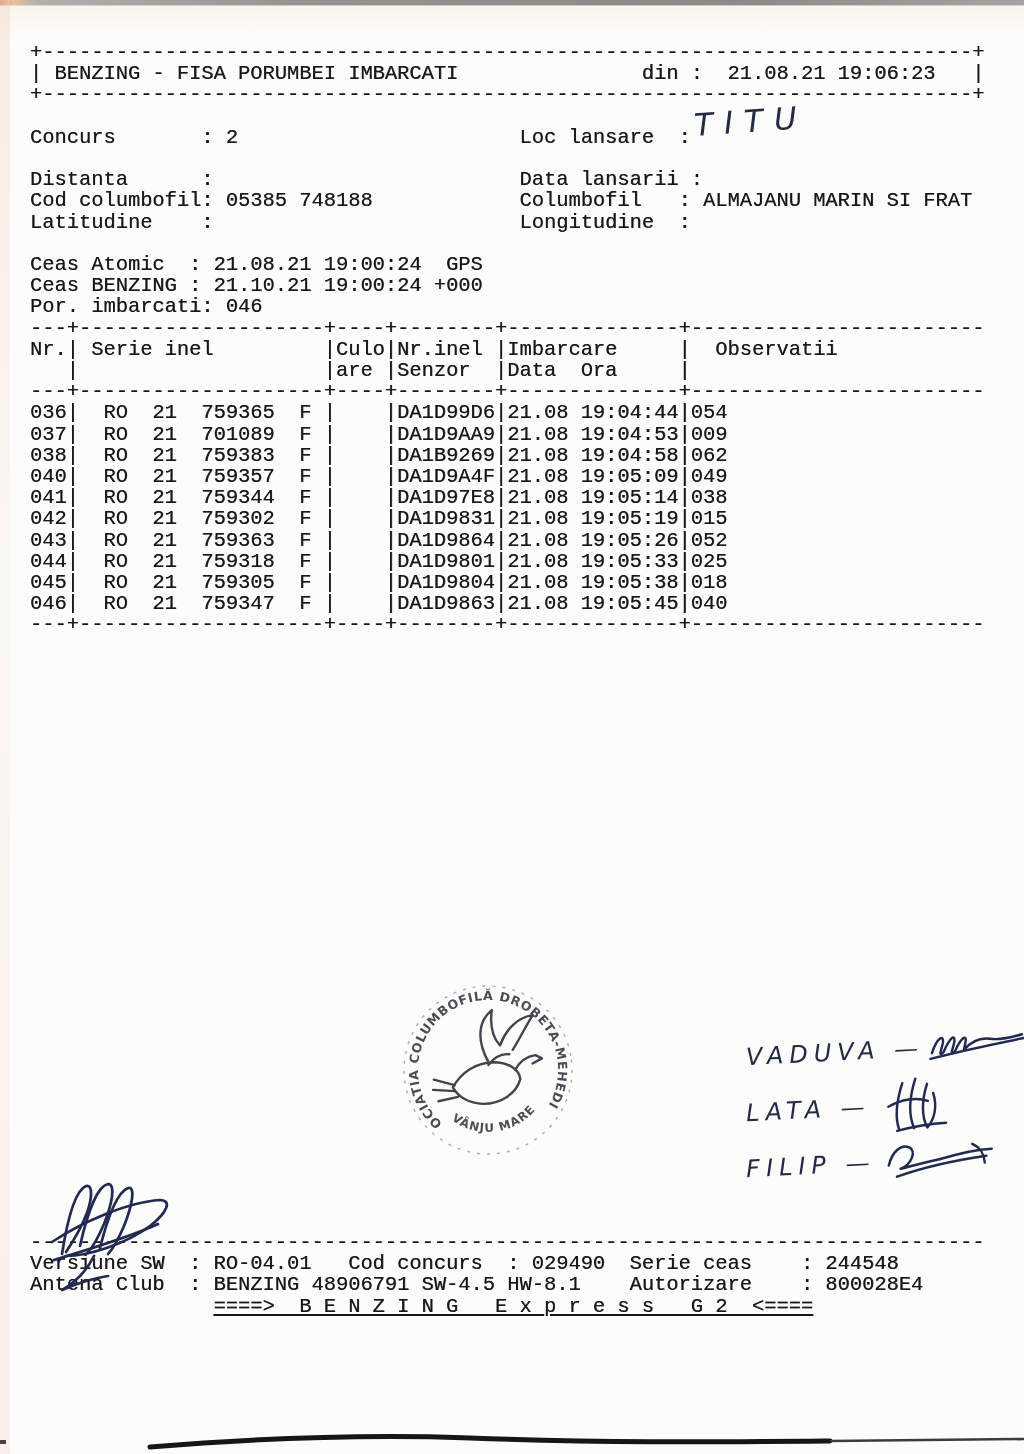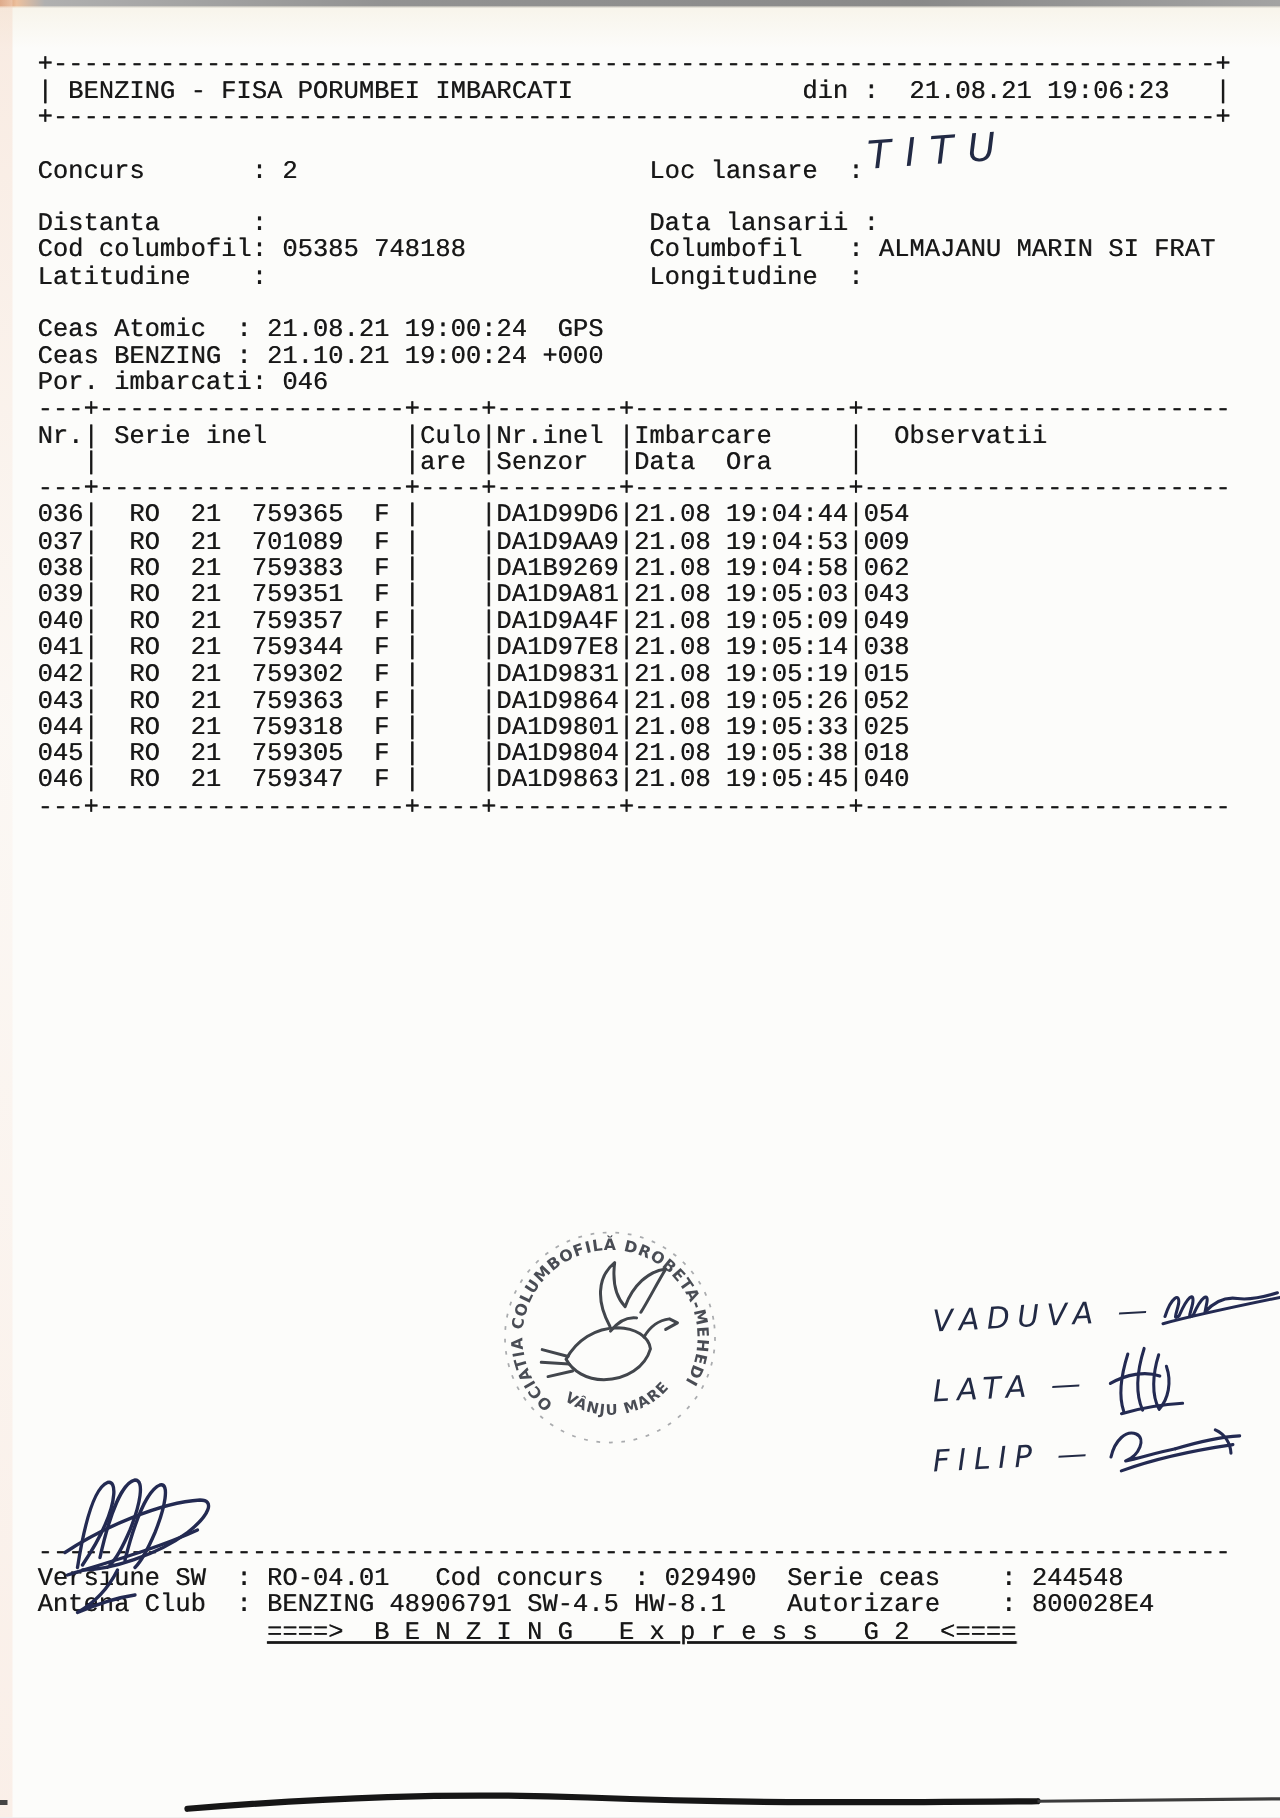--- a/index.html
+++ b/index.html
@@ -73,21 +73,20 @@
     <div class="ml">Ceas BENZING : 21.10.21 19:00:24 +000</div>
     <div class="ml">Por. imbarcati: 046</div>
     <div class="ml">---+--------------------+----+--------+--------------+------------------------</div>
     <div class="ml">Nr.| Serie inel         |Culo|Nr.inel |Imbarcare     |  Observatii</div>
     <div class="ml">   |                    |are |Senzor  |Data  Ora     |</div>
     <div class="ml">---+--------------------+----+--------+--------------+------------------------</div>
     <div id="table-body">
         <div class="ml">036|  RO  21  759365  F |    |DA1D99D6|21.08 19:04:44|054</div>
         <div class="ml">037|  RO  21  701089  F |    |DA1D9AA9|21.08 19:04:53|009</div>
         <div class="ml">038|  RO  21  759383  F |    |DA1B9269|21.08 19:04:58|062</div>
-        <div class="ml">039|  RO  21  759351  F |    |DA1D9A81|21.08 19:05:03|043</div>
         <div class="ml">040|  RO  21  759357  F |    |DA1D9A4F|21.08 19:05:09|049</div>
         <div class="ml">041|  RO  21  759344  F |    |DA1D97E8|21.08 19:05:14|038</div>
         <div class="ml">042|  RO  21  759302  F |    |DA1D9831|21.08 19:05:19|015</div>
         <div class="ml">043|  RO  21  759363  F |    |DA1D9864|21.08 19:05:26|052</div>
         <div class="ml">044|  RO  21  759318  F |    |DA1D9801|21.08 19:05:33|025</div>
         <div class="ml">045|  RO  21  759305  F |    |DA1D9804|21.08 19:05:38|018</div>
         <div class="ml">046|  RO  21  759347  F |    |DA1D9863|21.08 19:05:45|040</div>
       </div>
     <div class="ml">---+--------------------+----+--------+--------------+------------------------</div>
   </div>

